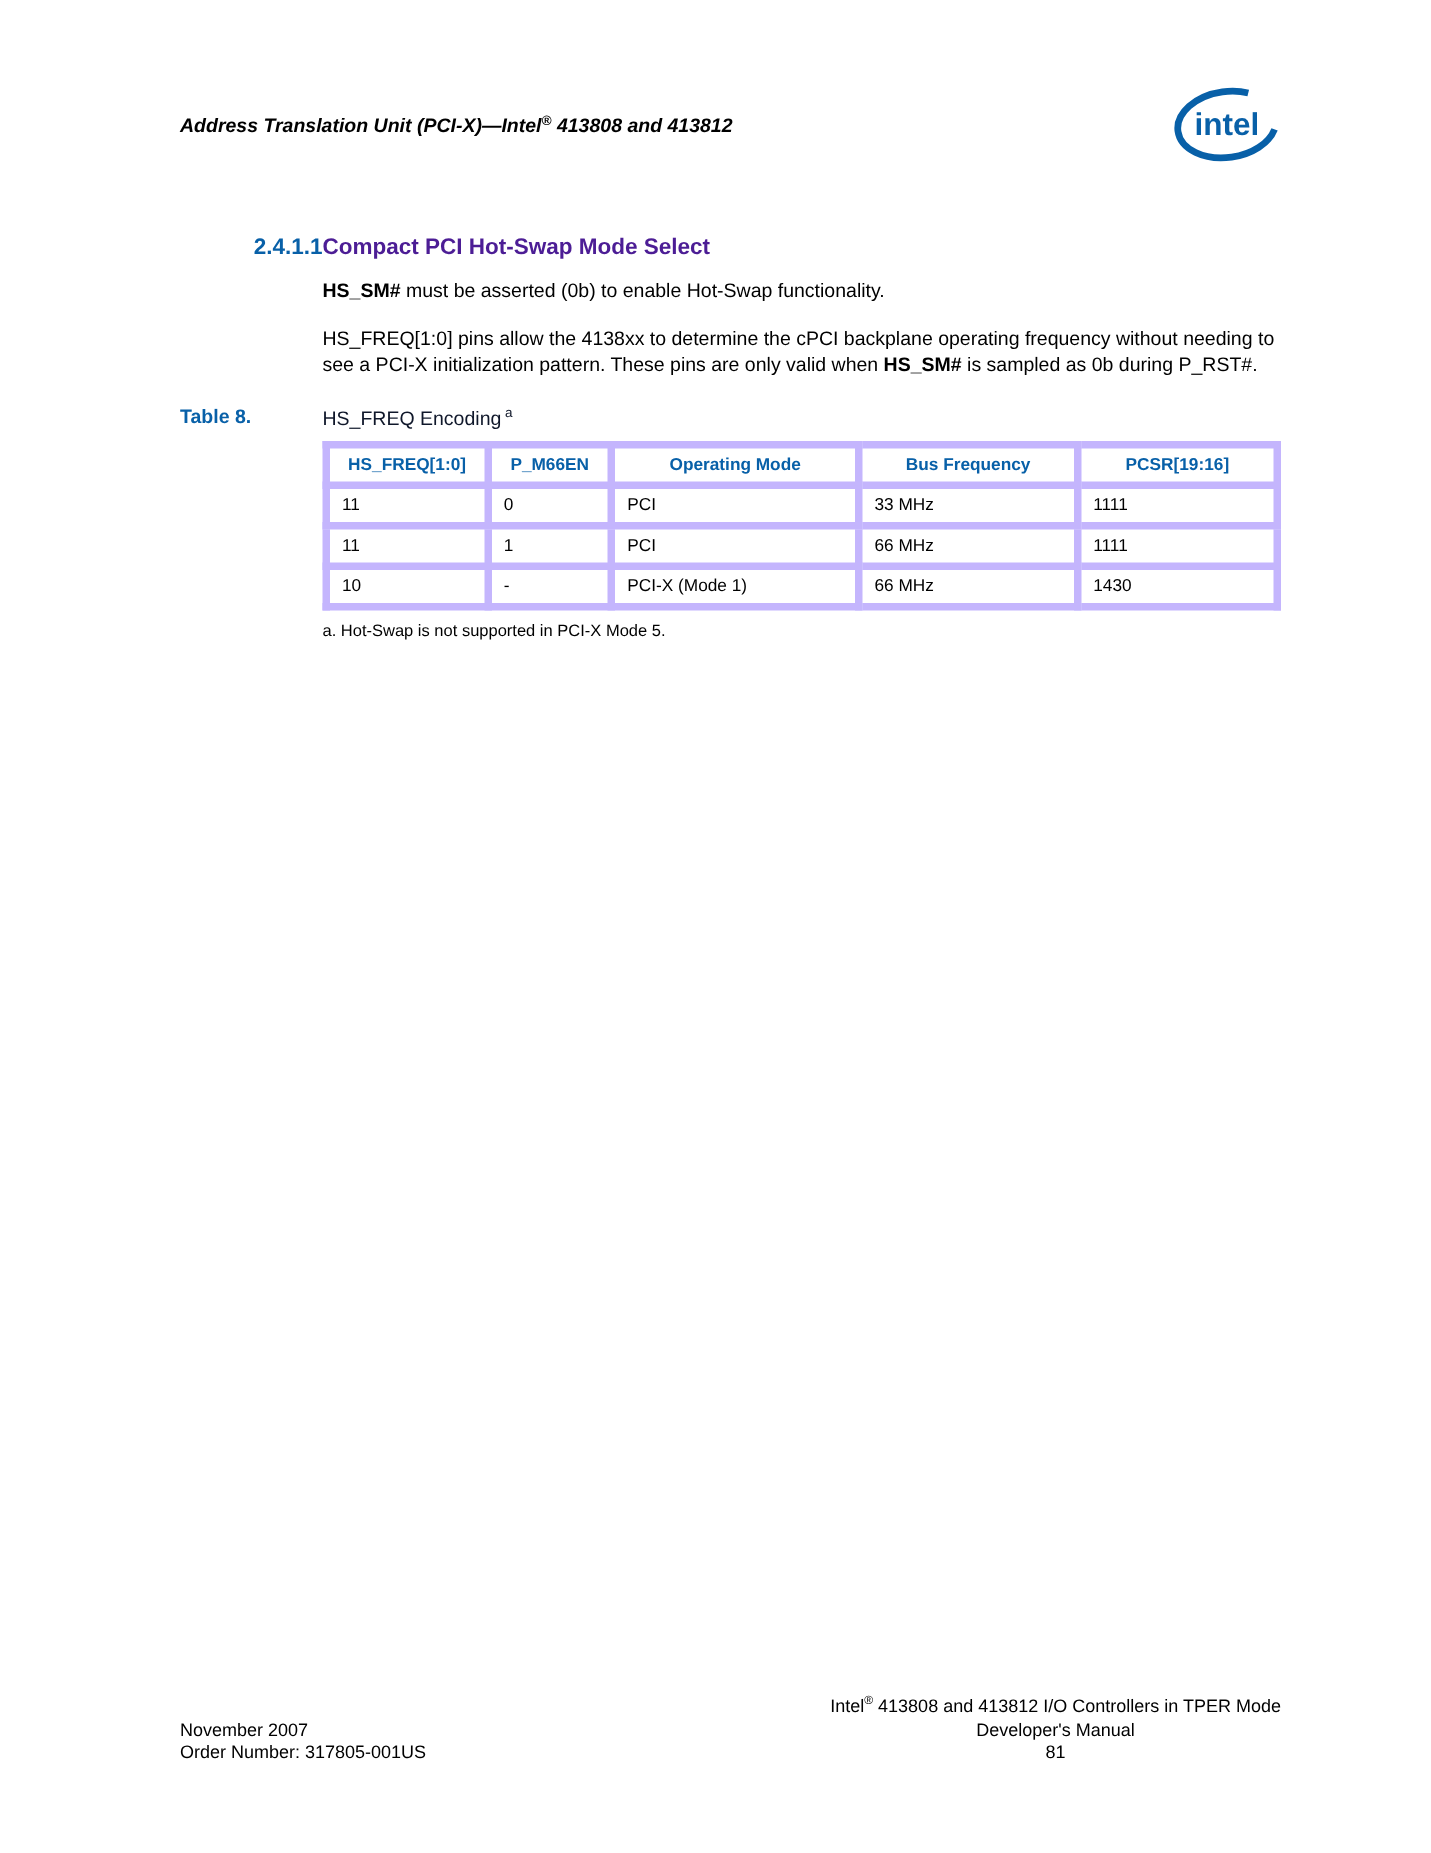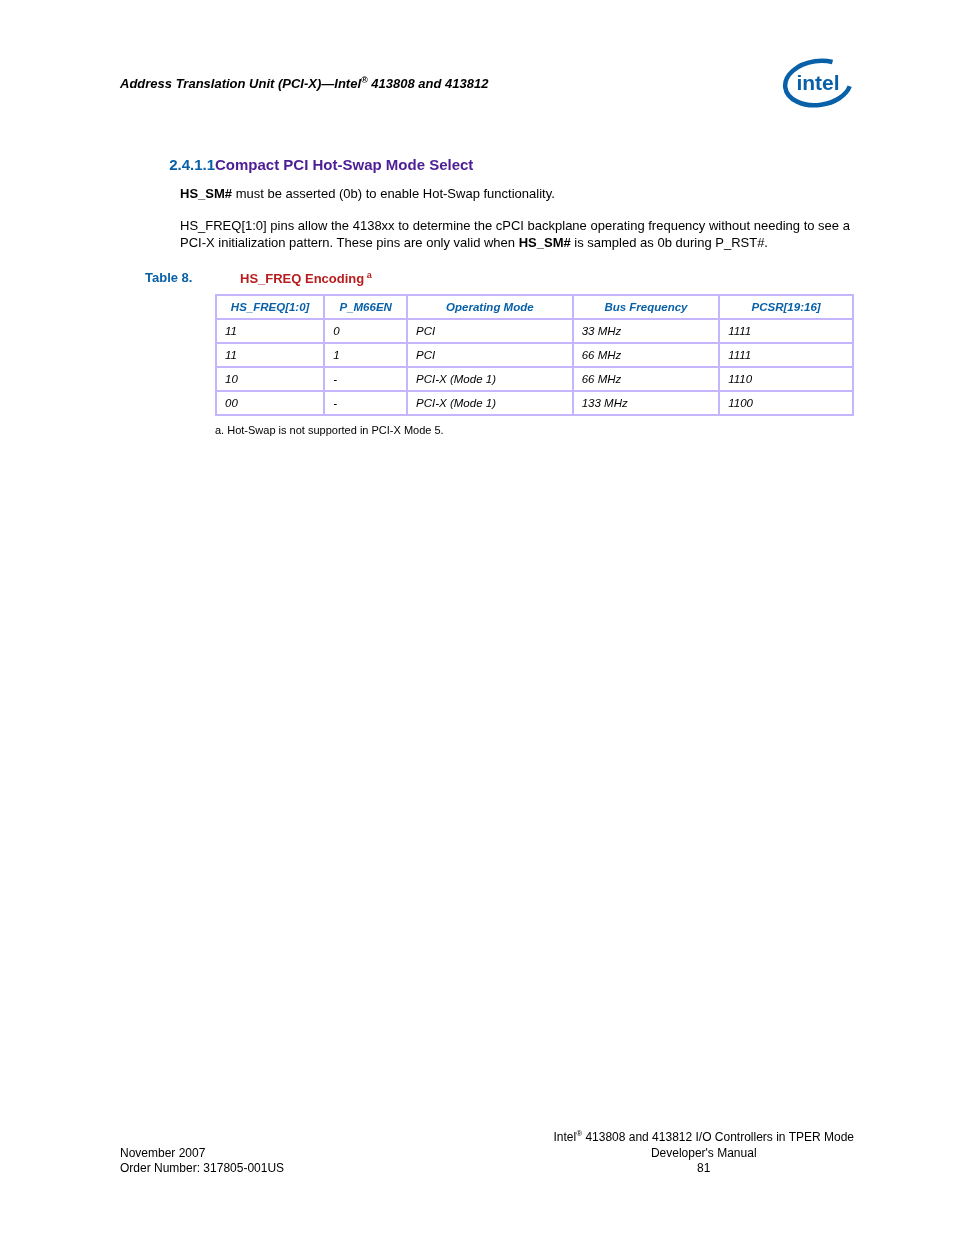--- a/index.html
+++ b/index.html
@@ -32,48 +32,47 @@
       font-weight: bold;
       font-size: 15px;
       color: #0860a8;
       flex-shrink: 0;
     }
     .section-title {
       font-weight: bold;
       font-size: 15px;
       color: #4c1d95;
     }
-    .body-block { margin-left: 60px; margin-bottom: 14px; line-height: 1.35; }
+    .body-block { margin-left: 95px; margin-bottom: 14px; line-height: 1.35; }
     .body-block b { font-weight: bold; }
-    .table-label-row { display: flex; margin-bottom: 8px; margin-top: 18px; margin-left: 25px; }
+    .table-label-row { display: flex; margin-bottom: 8px; margin-top: 18px; }
     .table-label {
       width: 95px;
       font-weight: bold;
       font-size: 13px;
       color: #0860a8;
       flex-shrink: 0;
     }
     .table-caption {
-      font-weight: bold;
+      font-weight: normal;
       font-size: 13px;
-      color: #b91c1c;
+      color: #0f172a;
     }
     .table-caption sup { font-size: 9px; }
     table {
       margin-left: 95px;
       border-collapse: collapse;
       width: calc(100% - 95px);
       font-size: 11.5px;
     }
     th, td {
-      border: 2px solid #c4b5fd;
+      border: 5px solid #c4b5fd;
       padding: 5px 8px;
       text-align: left;
       vertical-align: middle;
-      font-style: italic;
     }
     th {
       font-weight: bold;
       color: #0860a8;
       text-align: center;
       font-size: 11.5px;
     }
     .footnote {
       margin-left: 95px;
       font-size: 11px;
@@ -156,28 +155,21 @@
       <td>1</td>
       <td>PCI</td>
       <td>66 MHz</td>
       <td>1111</td>
     </tr>
     <tr>
       <td>10</td>
       <td>-</td>
       <td>PCI-X (Mode 1)</td>
       <td>66 MHz</td>
-      <td>1110</td>
-    </tr>
-    <tr>
-      <td>00</td>
-      <td>-</td>
-      <td>PCI-X (Mode 1)</td>
-      <td>133 MHz</td>
-      <td>1100</td>
+      <td>1430</td>
     </tr>
   </tbody>
 </table>
 
 <div class="footnote">a.  Hot-Swap is not supported in PCI-X Mode 5.</div>
 
 <div class="footer">
   <div class="footer-left">
     <div>November 2007</div>
     <div>Order Number: 317805-001US</div>

